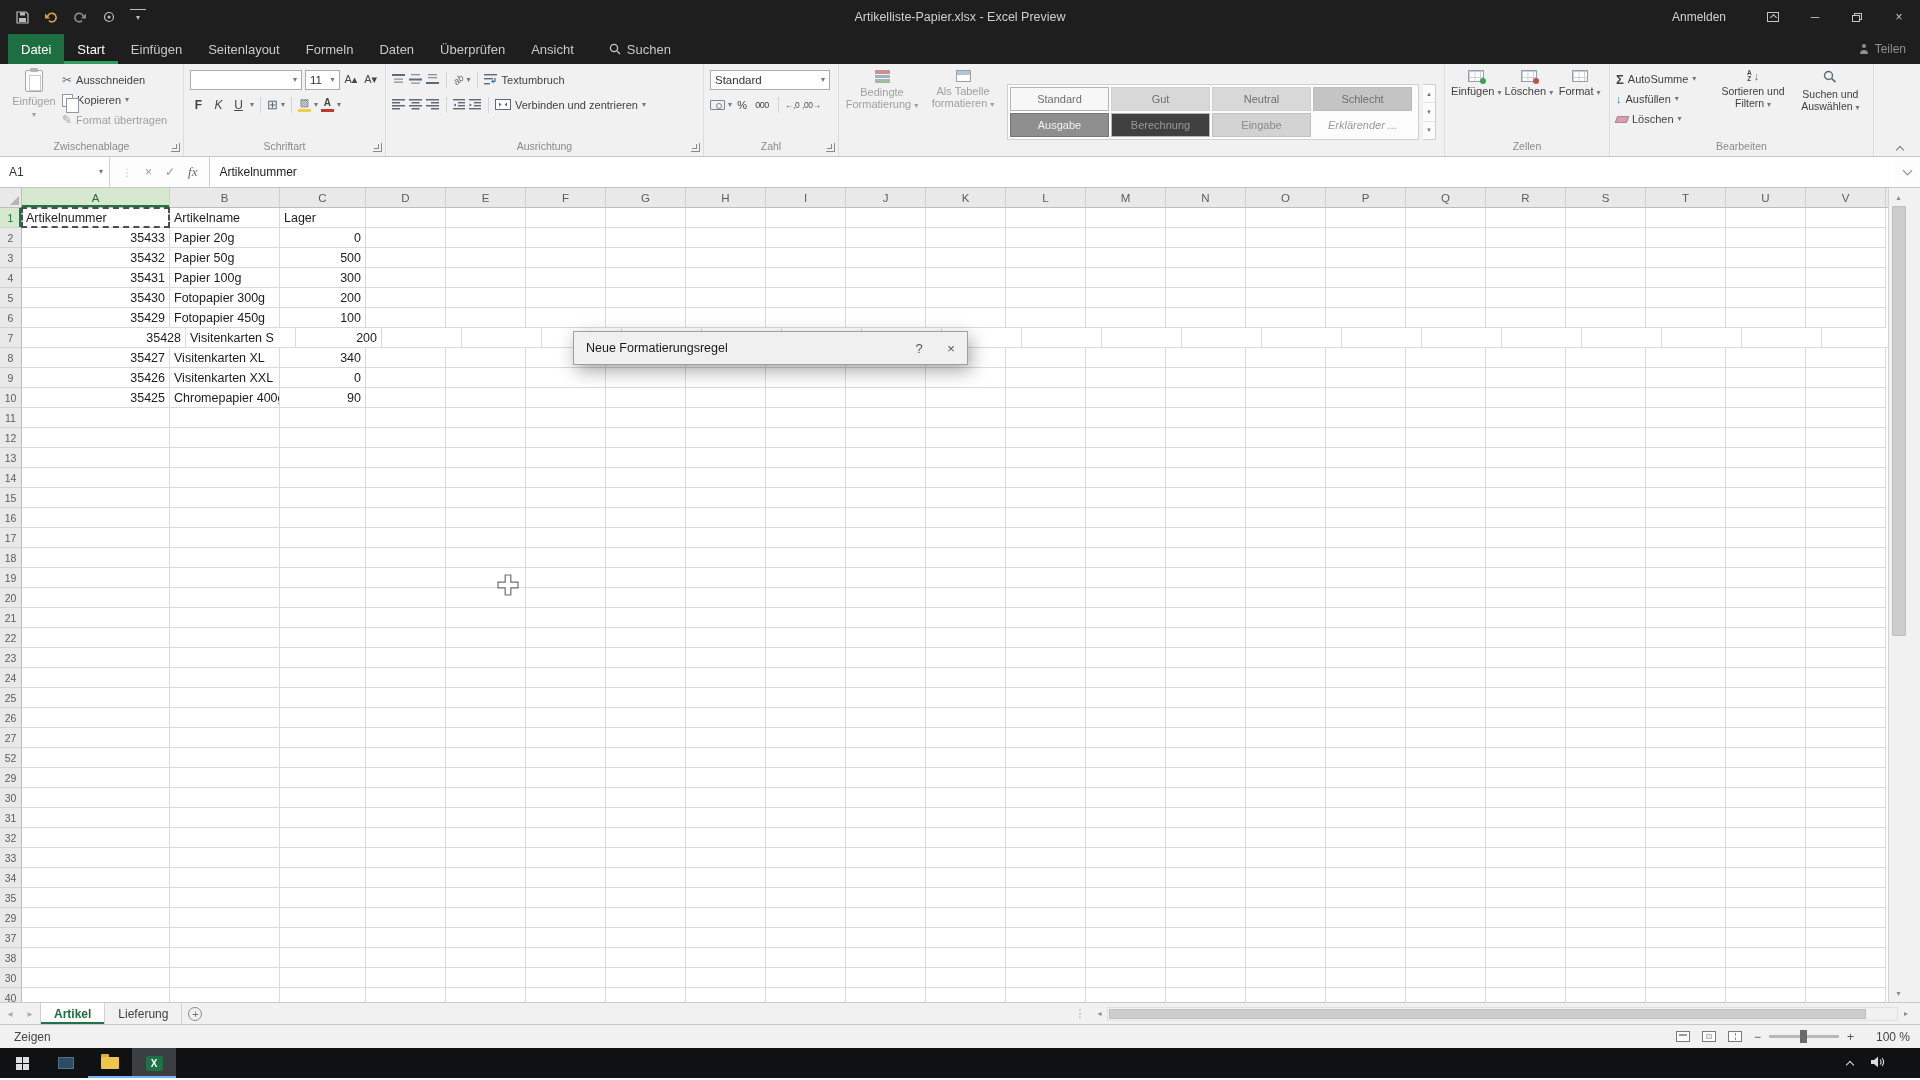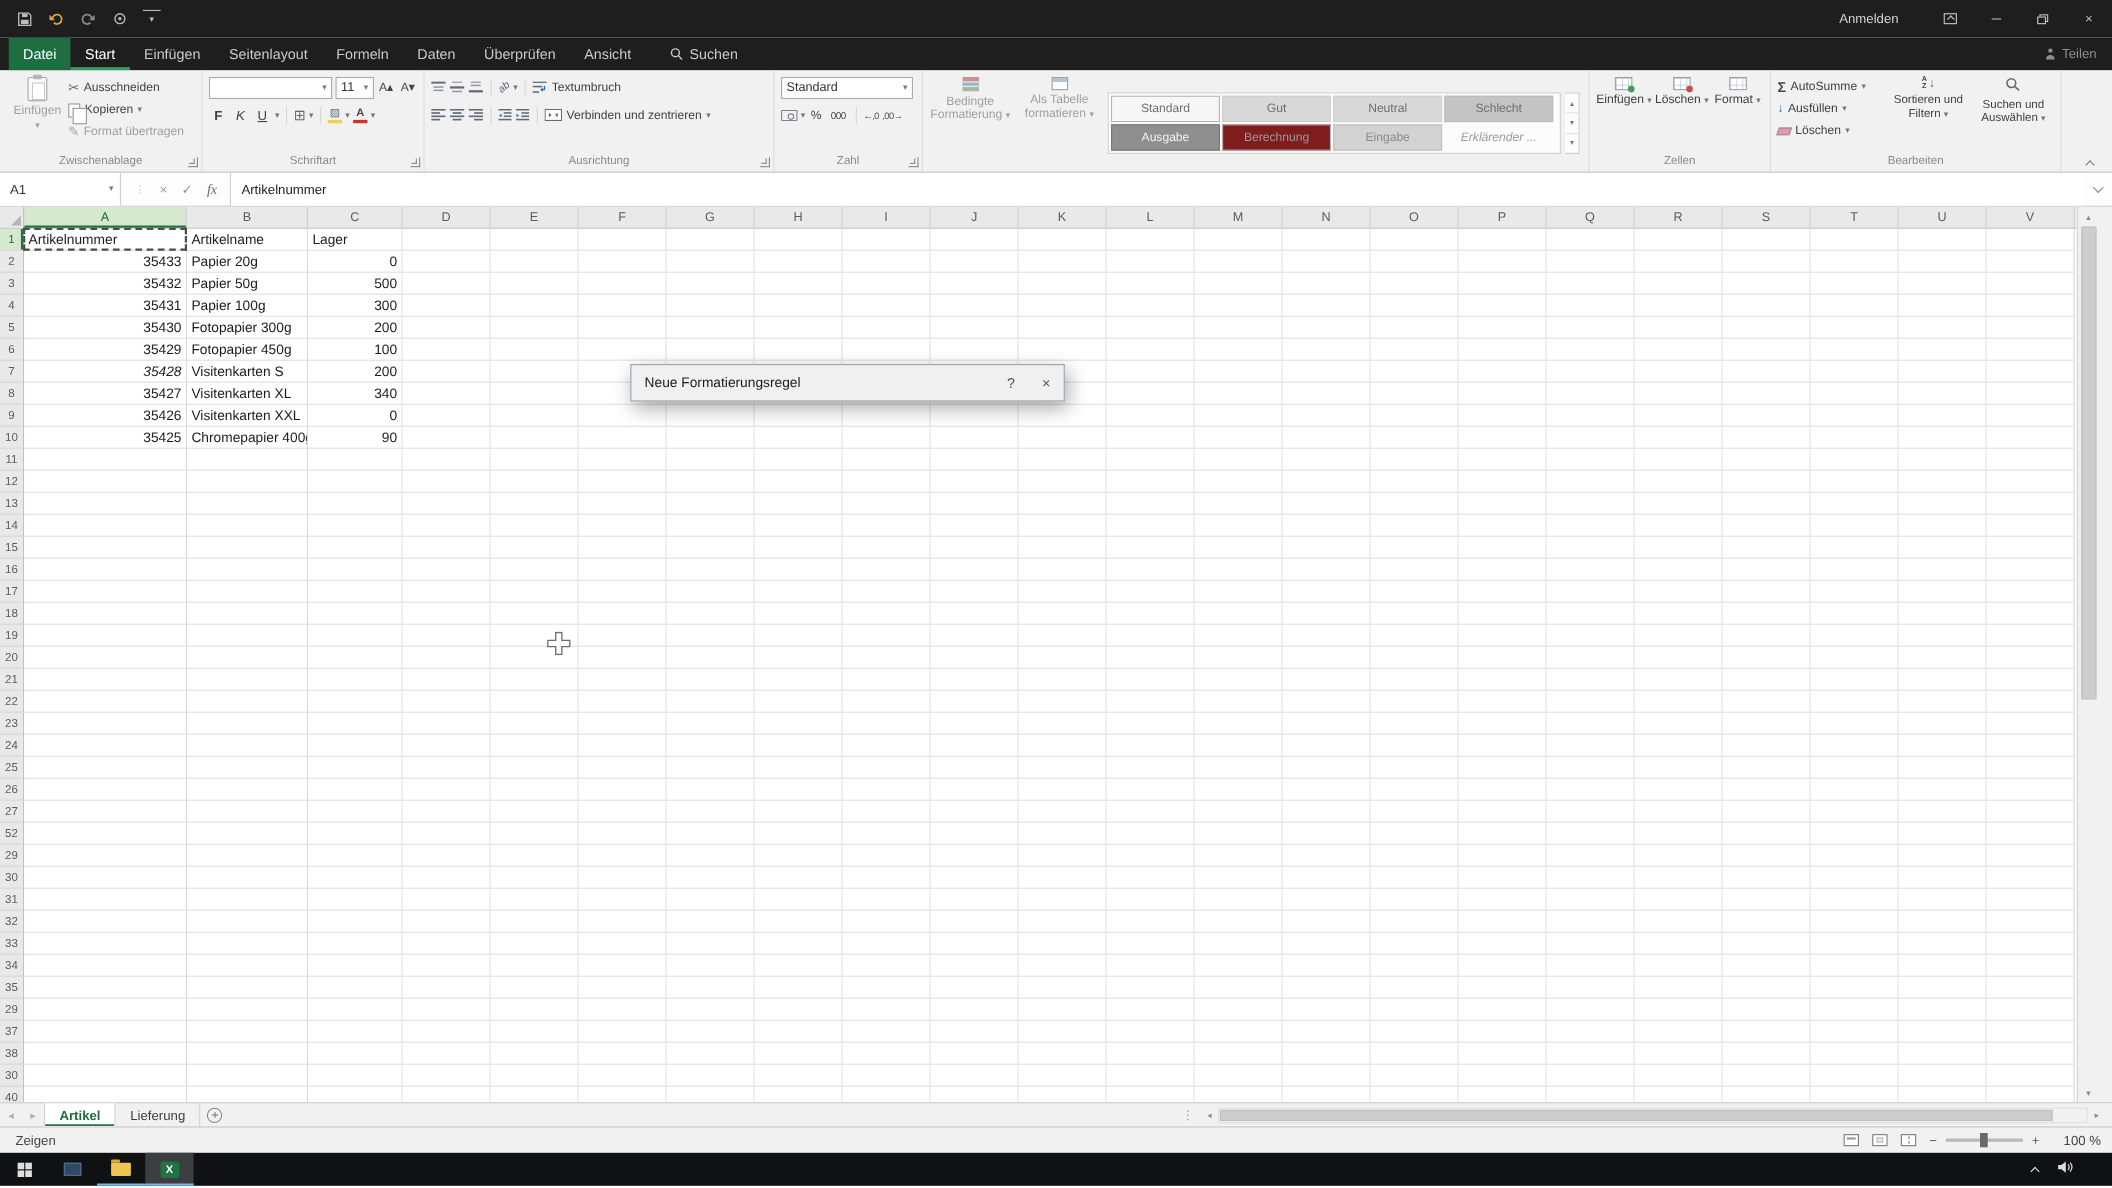--- a/index.html
+++ b/index.html
@@ -203,20 +203,21 @@
       <span class="qicon">
         <svg width="12" height="12" viewBox="0 0 12 12">
             <circle cx="6" cy="6" r="4.5" fill="none" stroke="#bdbdbd" stroke-width="1.2"></circle>
             <circle cx="6" cy="6" r="1.5" fill="#bdbdbd"></circle>
           </svg>
       </span>
       <span class="qicon" style="border-top:1px solid #bdbdbd;font-size:8px;">
         <span>▾</span>
       </span>
     </div>
+    <div class="apptitle">Artikelliste-Papier.xlsx  -  Excel Preview</div>
     <div class="tb-right">
       <span class="account">Anmelden</span>
       <span class="winbtn">
           <span class="ribopt-ic"></span>
         </span>
       <span class="winbtn">
           <span>─</span>
         </span>
       <span class="winbtn">
           <span class="restore-ic">
@@ -467,21 +468,21 @@
         <div class="bigbtn dim" style="width:80px">
           <span class="tbl-ic"></span>
           <span class="cap"><span>Als Tabelle formatieren</span> <span class="dd">▾</span></span>
         </div>
         <div class="gallery" id="style-gallery">
             <div class="style-cell" style="background: rgb(247, 247, 247); color: rgb(111, 111, 111); border-color: rgb(180, 180, 180);">Standard</div>
             <div class="style-cell" style="background: rgb(216, 216, 216); color: rgb(111, 111, 111); border-color: rgb(208, 208, 208);">Gut</div>
             <div class="style-cell" style="background: rgb(216, 216, 216); color: rgb(111, 111, 111); border-color: rgb(208, 208, 208);">Neutral</div>
             <div class="style-cell" style="background: rgb(196, 196, 196); color: rgb(111, 111, 111); border-color: rgb(188, 188, 188);">Schlecht</div>
             <div class="style-cell" style="background: rgb(143, 143, 143); color: rgb(242, 242, 242); border-color: rgb(119, 119, 119);">Ausgabe</div>
-            <div class="style-cell" style="background: #7f1d1d; color: rgb(154, 154, 154); border-color: rgb(180, 180, 180);">Berechnung</div>
+            <div class="style-cell" style="background: #404040; color: rgb(154, 154, 154); border-color: rgb(180, 180, 180);">Berechnung</div>
             <div class="style-cell" style="background: rgb(210, 210, 210); color: rgb(138, 138, 138); border-color: rgb(192, 192, 192);">Eingabe</div>
             <div class="style-cell" style="background: transparent; color: rgb(154, 154, 154); border-color: transparent; font-style: italic;">Erklärender ...</div>
           </div>
         <div class="galarrows">
           <span>▴</span>
           <span>▾</span>
           <span style="border-bottom:none">▾</span>
         </div>
       </div>
     </div>
@@ -742,21 +743,21 @@
             <div class="cell" style="width: 80px;"></div>
             <div class="cell" style="width: 80px;"></div>
             <div class="cell" style="width: 80px;"></div>
             <div class="cell" style="width: 80px;"></div>
             <div class="cell" style="width: 80px;"></div>
             <div class="cell" style="width: 80px;"></div>
             <div class="cell" style="width: 80px;"></div>
           </div>
           <div class="grow">
             <div class="rowhead">7</div>
-            <div class="cell num" style="width: 148px; font-style: italic;">35428</div>
+            <div class="cell num" style="width: 164px;">35428</div>
             <div class="cell" style="width: 110px;">Visitenkarten S</div>
             <div class="cell num" style="width: 86px;">200</div>
             <div class="cell" style="width: 80px;"></div>
             <div class="cell" style="width: 80px;"></div>
             <div class="cell" style="width: 80px;"></div>
             <div class="cell" style="width: 80px;"></div>
             <div class="cell" style="width: 80px;"></div>
             <div class="cell" style="width: 80px;"></div>
             <div class="cell" style="width: 80px;"></div>
             <div class="cell" style="width: 80px;"></div>

